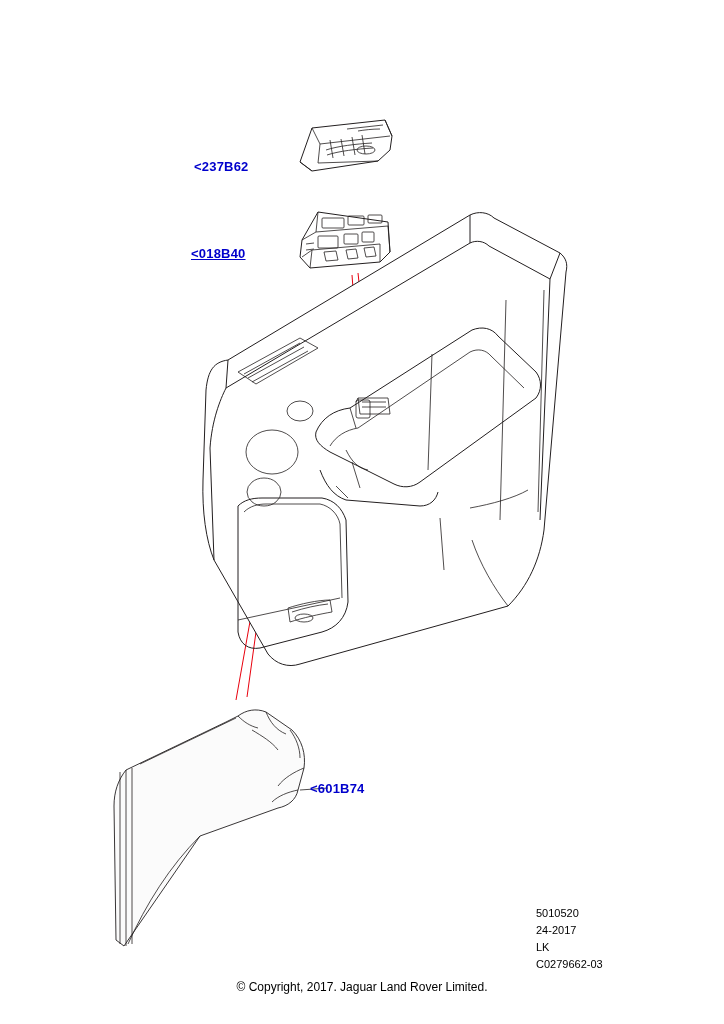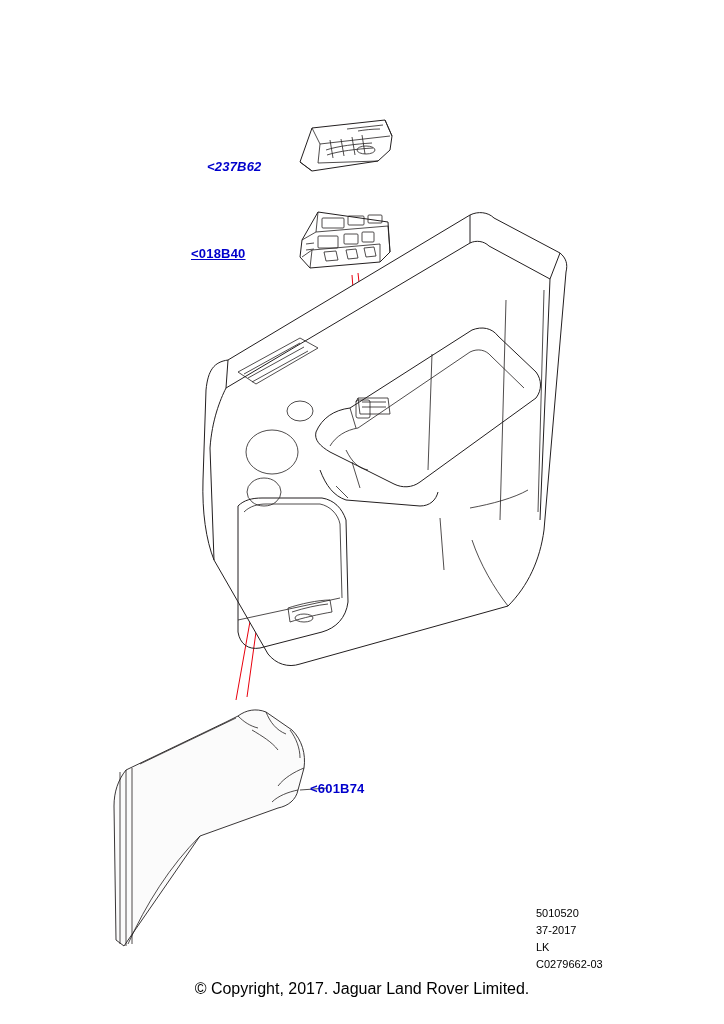--- a/index.html
+++ b/index.html
@@ -27,21 +27,21 @@
   }
   .callout {
     position: absolute;
     font-family: "Liberation Sans", sans-serif;
     font-size: 13px;
     font-weight: bold;
     color: #0000cc;
     white-space: nowrap;
     letter-spacing: 0.2px;
   }
-  #callout-237B62 { left: 207px; top: 159px; font-style: italic; }
+  #callout-237B62 { left: 194px; top: 159px; }
   #callout-018B40 { left: 191px; top: 246px; text-decoration: underline; }
   #callout-601B74 { left: 310px; top: 781px; }
 
   #meta {
     position: absolute;
     right: 68px;
     top: 905px;
     width: 120px;
     text-align: left;
     font-size: 11px;
@@ -49,21 +49,21 @@
     color: #000000;
   }
   #meta div { white-space: nowrap; }
 
   #copyright {
     position: absolute;
     left: 0;
     top: 980px;
     width: 724px;
     text-align: center;
-    font-size: 16px;
+    font-size: 12px;
     color: #000000;
   }
   .stroke { fill: none; stroke: #231f20; stroke-width: 1; }
   .stroke-thin { fill: none; stroke: #231f20; stroke-width: 0.8; }
   .leader { fill: none; stroke: #e8000d; stroke-width: 1; }
   .panel-fill { fill: #ffffff; stroke: #231f20; stroke-width: 1; }
   .light-fill { fill: #fbfbfb; stroke: #231f20; stroke-width: 0.9; }
 </style>
 </head>
 <body>
@@ -189,20 +189,20 @@
       <path class="stroke-thin" d="M300,790 L328,788"></path>
     </g>
   </svg>
 
   <div class="callout" id="callout-237B62">&lt;237B62</div>
   <div class="callout" id="callout-018B40">&lt;018B40</div>
   <div class="callout" id="callout-601B74">&lt;601B74</div>
 
   <div id="meta">
     <div>5010520</div>
-    <div>37-2017</div>
+    <div>24-2017</div>
     <div>LK</div>
     <div>C0279662-03</div>
   </div>
 
   <div id="copyright">© Copyright, 2017. Jaguar Land Rover Limited.</div>
 
 </div>
 
 </body></html>

